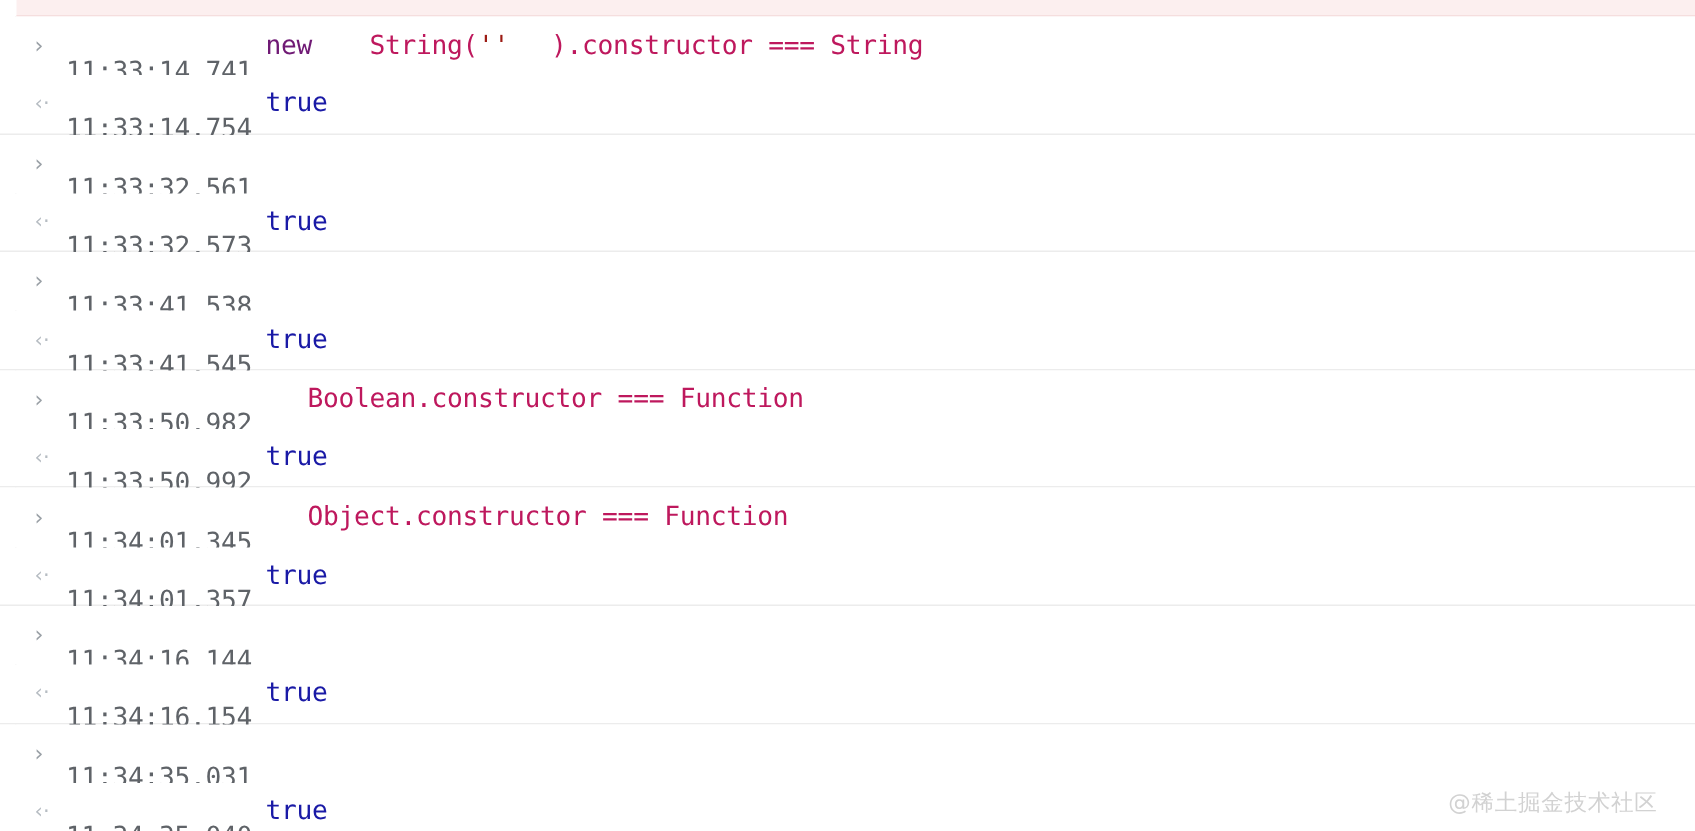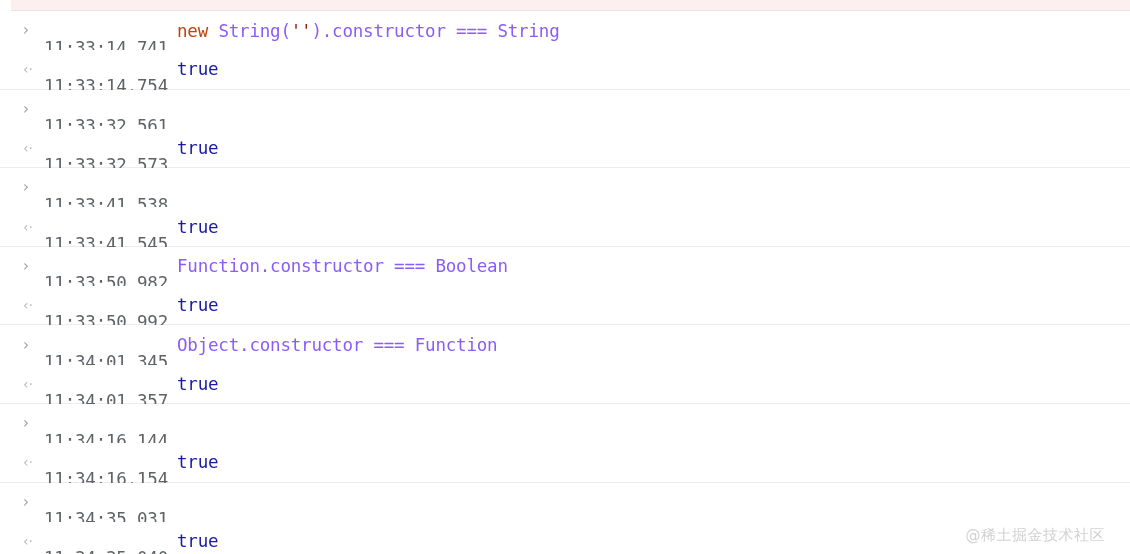--- a/index.html
+++ b/index.html
@@ -90,24 +90,24 @@
     margin-right: 9px;
     margin-top: 34px;
   }
 
   .expr {
     font-size: 17.5px;
     letter-spacing: -0.2px;
     color: #202124;
   }
 
-  .tok-kw       { color: #c2410c; }
+  .tok-kw       { color: #701a75; }
   .tok-bool     { color: #1a1aa6; }
   .tok-str      { color: #9c1b14; }
-  .tok-plain    { color: #8b5cf6; }
+  .tok-plain    { color: #be185d; margin-left: 28px; }
 
   .value {
     font-size: 17.5px;
     letter-spacing: -0.2px;
     color: #1a1aa6;
   }
 
   .watermark {
     position: absolute;
     right: 25px;
@@ -127,21 +127,21 @@
   <div class="error-strip"></div>
   <div class="gutter-rule"></div>
 
   <div class="rows" id="rows">
       <div class="row"><span class="gutter-icon in">›</span><span class="timestamp">11:33:14.741</span><span class="expr"><span class="tok-kw">new</span><span class="tok-plain"> String(</span><span class="tok-str">''</span><span class="tok-plain">).constructor === String</span></span></div>
       <div class="row group-end"><span class="gutter-icon out">‹·</span><span class="timestamp">11:33:14.754</span><span class="value">true</span></div>
       <div class="row"><span class="gutter-icon in">›</span><span class="timestamp">11:33:32.561</span></div>
       <div class="row group-end"><span class="gutter-icon out">‹·</span><span class="timestamp">11:33:32.573</span><span class="value">true</span></div>
       <div class="row"><span class="gutter-icon in">›</span><span class="timestamp">11:33:41.538</span></div>
       <div class="row group-end"><span class="gutter-icon out">‹·</span><span class="timestamp">11:33:41.545</span><span class="value">true</span></div>
-      <div class="row"><span class="gutter-icon in">›</span><span class="timestamp">11:33:50.982</span><span class="expr"><span class="tok-plain">Function.constructor === Boolean</span></span></div>
+      <div class="row"><span class="gutter-icon in">›</span><span class="timestamp">11:33:50.982</span><span class="expr"><span class="tok-plain">Boolean.constructor === Function</span></span></div>
       <div class="row group-end"><span class="gutter-icon out">‹·</span><span class="timestamp">11:33:50.992</span><span class="value">true</span></div>
       <div class="row"><span class="gutter-icon in">›</span><span class="timestamp">11:34:01.345</span><span class="expr"><span class="tok-plain">Object.constructor === Function</span></span></div>
       <div class="row group-end"><span class="gutter-icon out">‹·</span><span class="timestamp">11:34:01.357</span><span class="value">true</span></div>
       <div class="row"><span class="gutter-icon in">›</span><span class="timestamp">11:34:16.144</span></div>
       <div class="row group-end"><span class="gutter-icon out">‹·</span><span class="timestamp">11:34:16.154</span><span class="value">true</span></div>
       <div class="row"><span class="gutter-icon in">›</span><span class="timestamp">11:34:35.031</span></div>
       <div class="row group-end"><span class="gutter-icon out">‹·</span><span class="timestamp">11:34:35.040</span><span class="value">true</span></div>
     </div>
 
   <div class="watermark">@稀土掘金技术社区</div>

